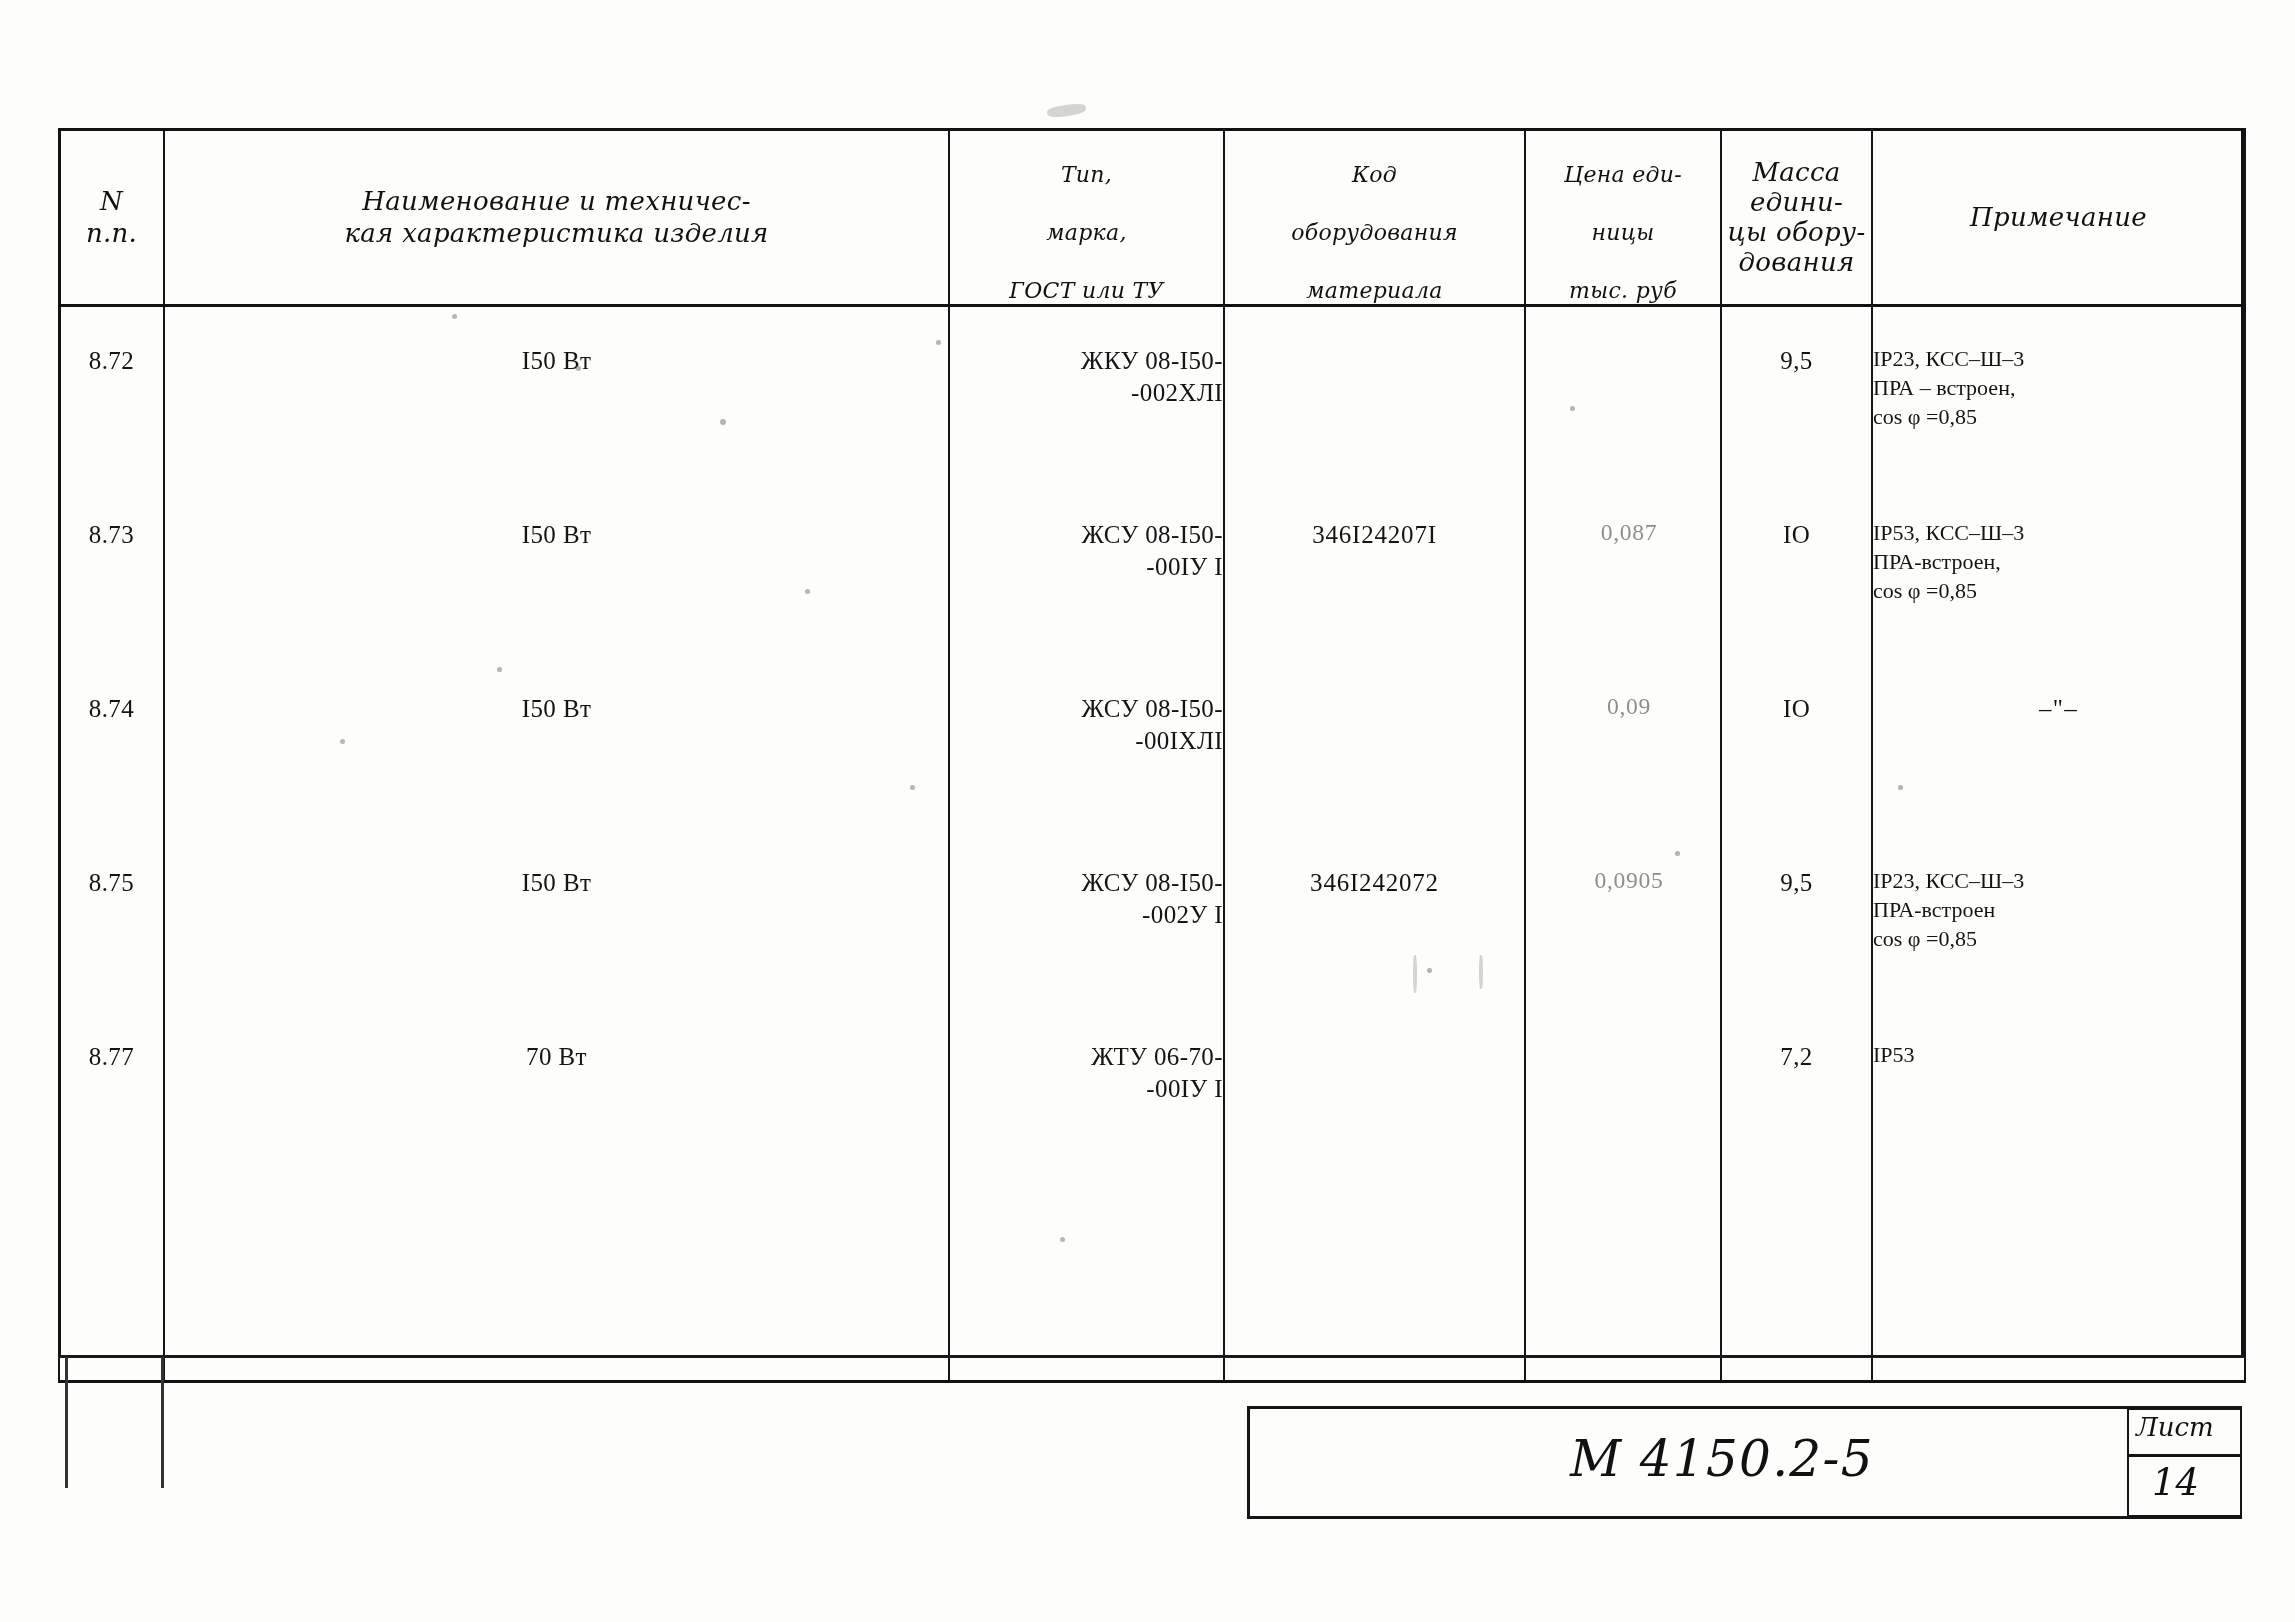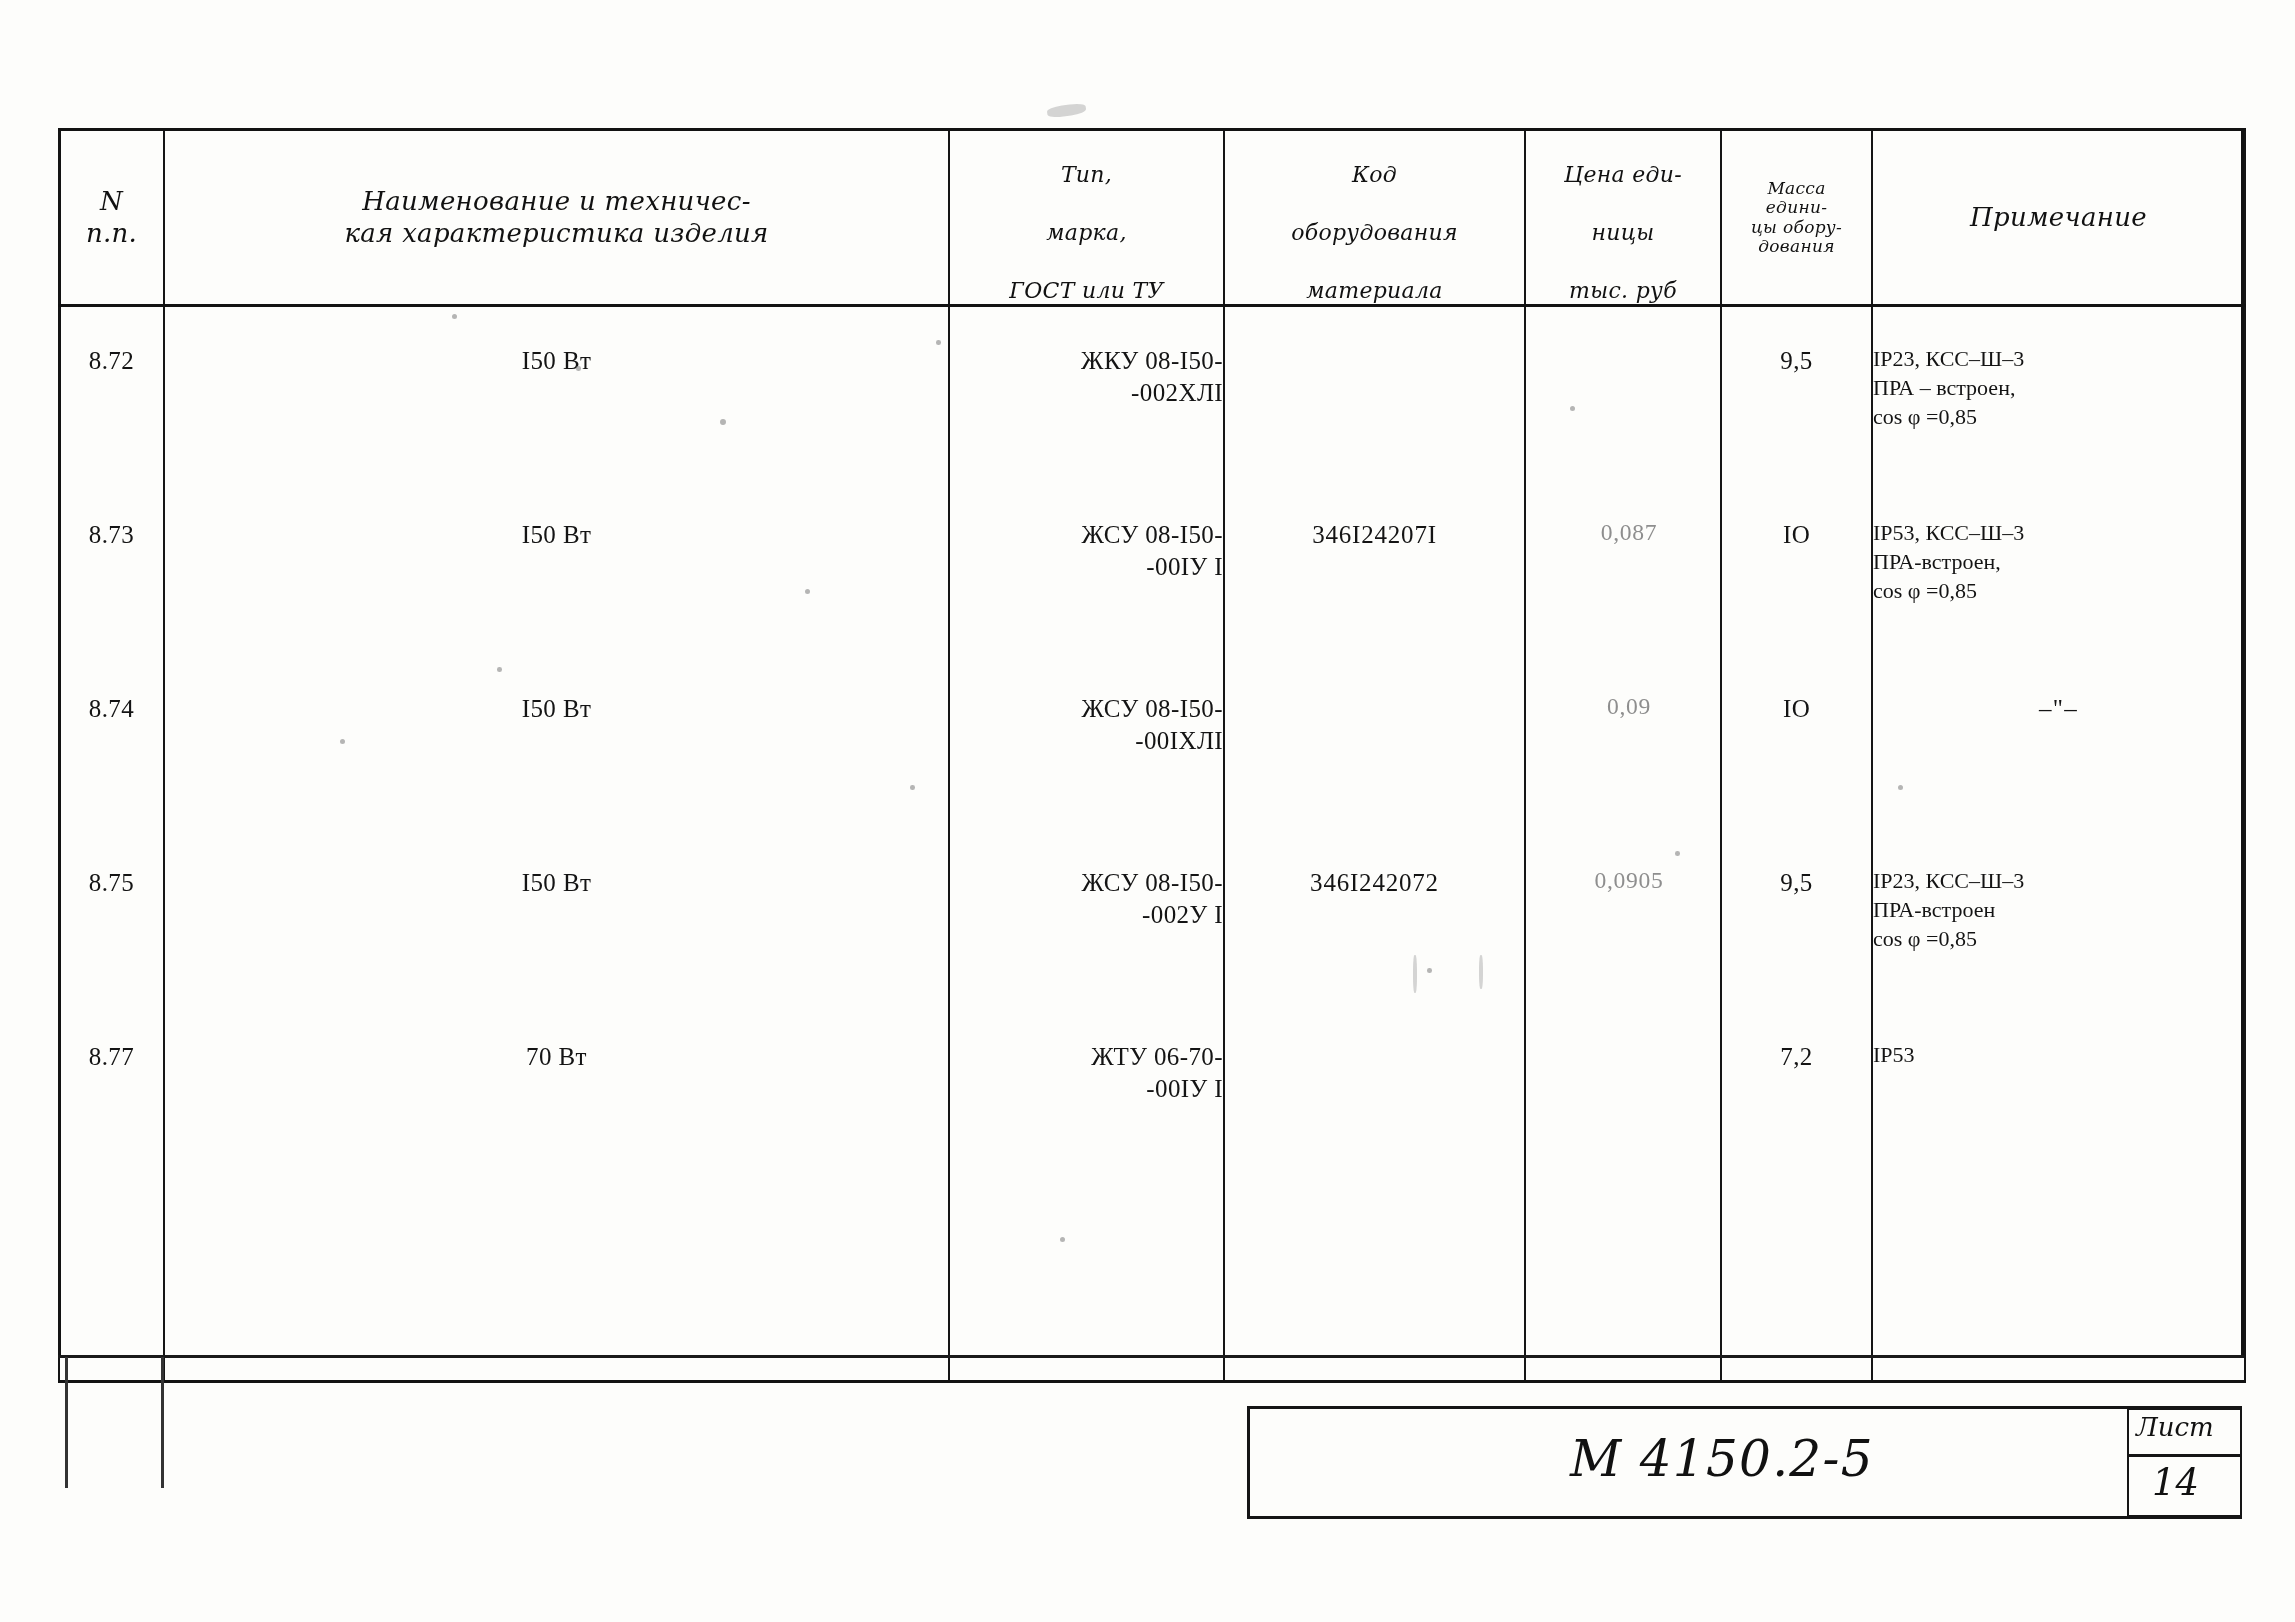--- a/index.html
+++ b/index.html
@@ -57,21 +57,21 @@
   }
   .hand {
     font-family: "DejaVu Serif", serif;
     font-style: italic;
     font-size: 26px;
     line-height: 1.22;
     letter-spacing: 0.3px;
     color: #111;
   }
   .hand.small { font-size: 22px; margin-top: 31px; }
-  .hand.tiny { font-size: 17px; line-height: 1.15; }
+  .hand.tiny { font-size: 26px; line-height: 1.15; }
 
   
   tr.body td {
     height: 136px;
     border-top: none;
     border-bottom: none;
   }
   tr.body td.cell {
     padding-top: 38px;
   }

